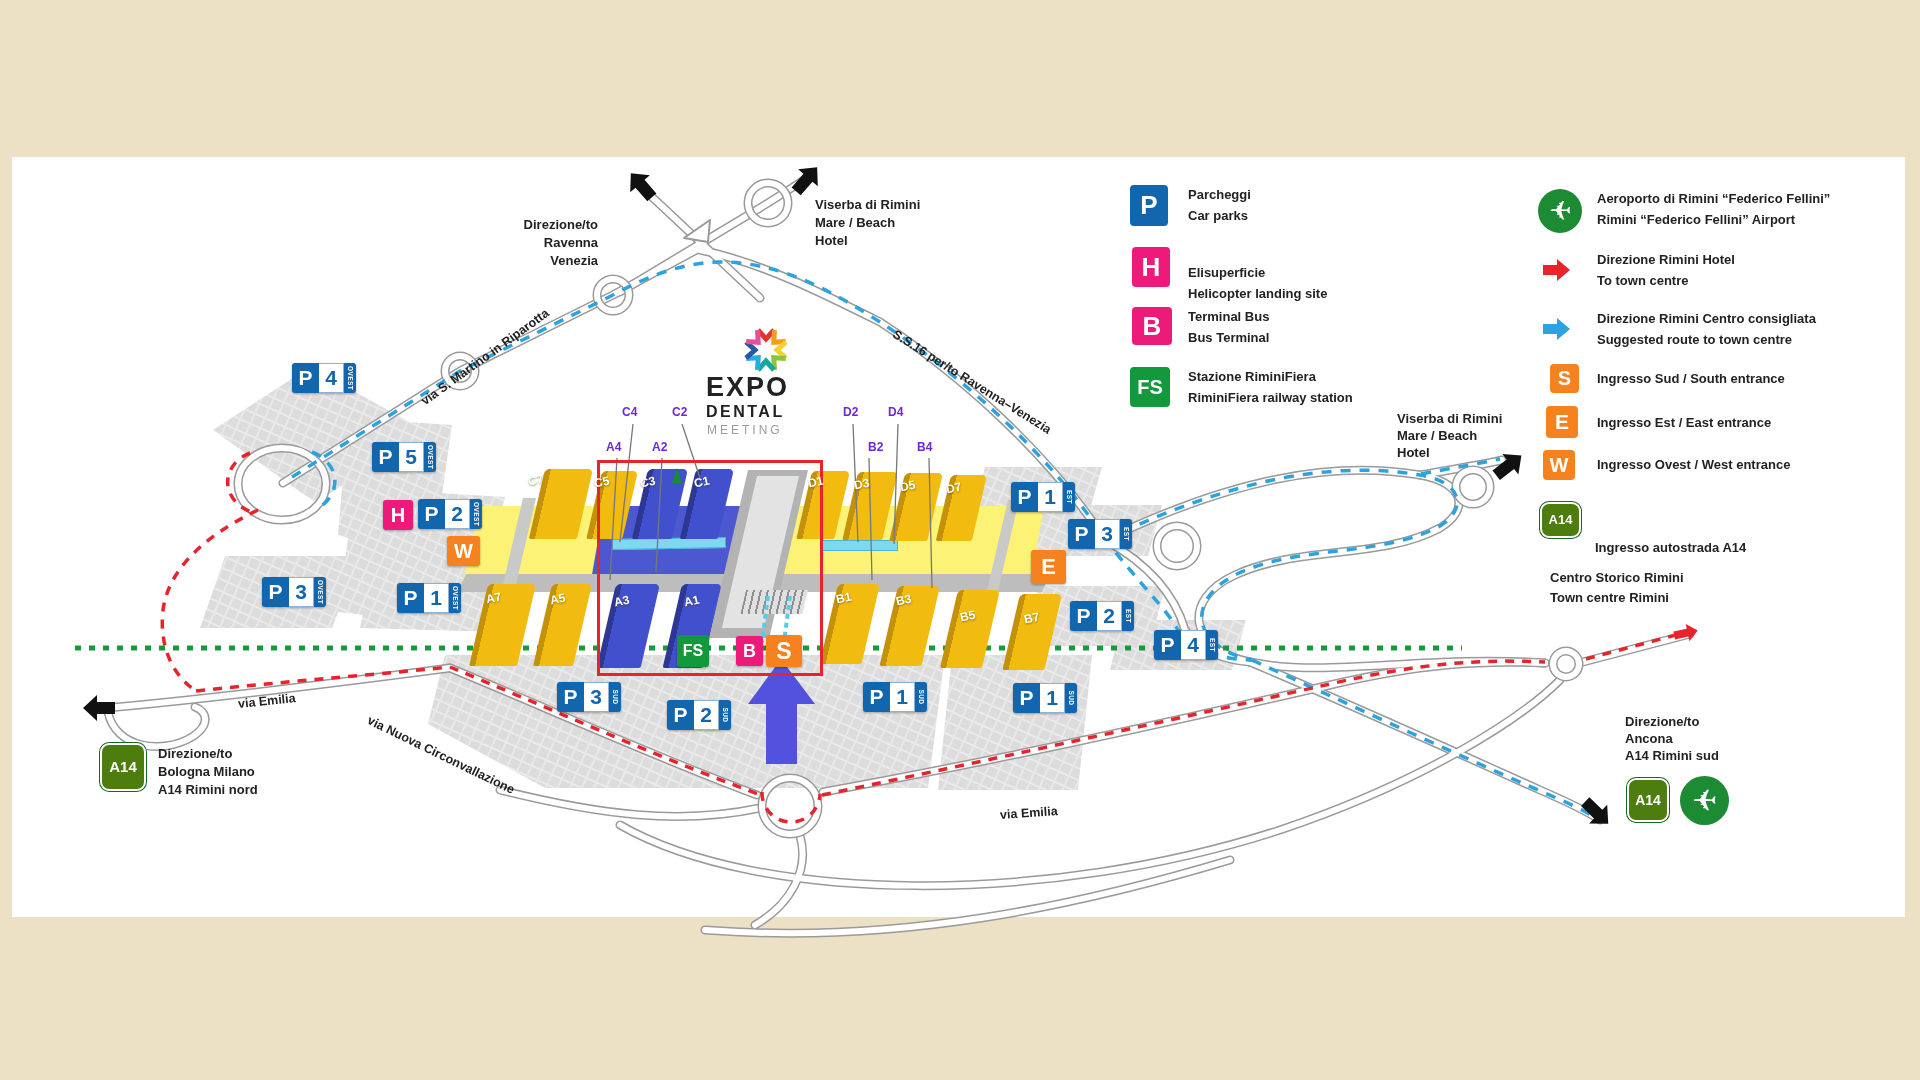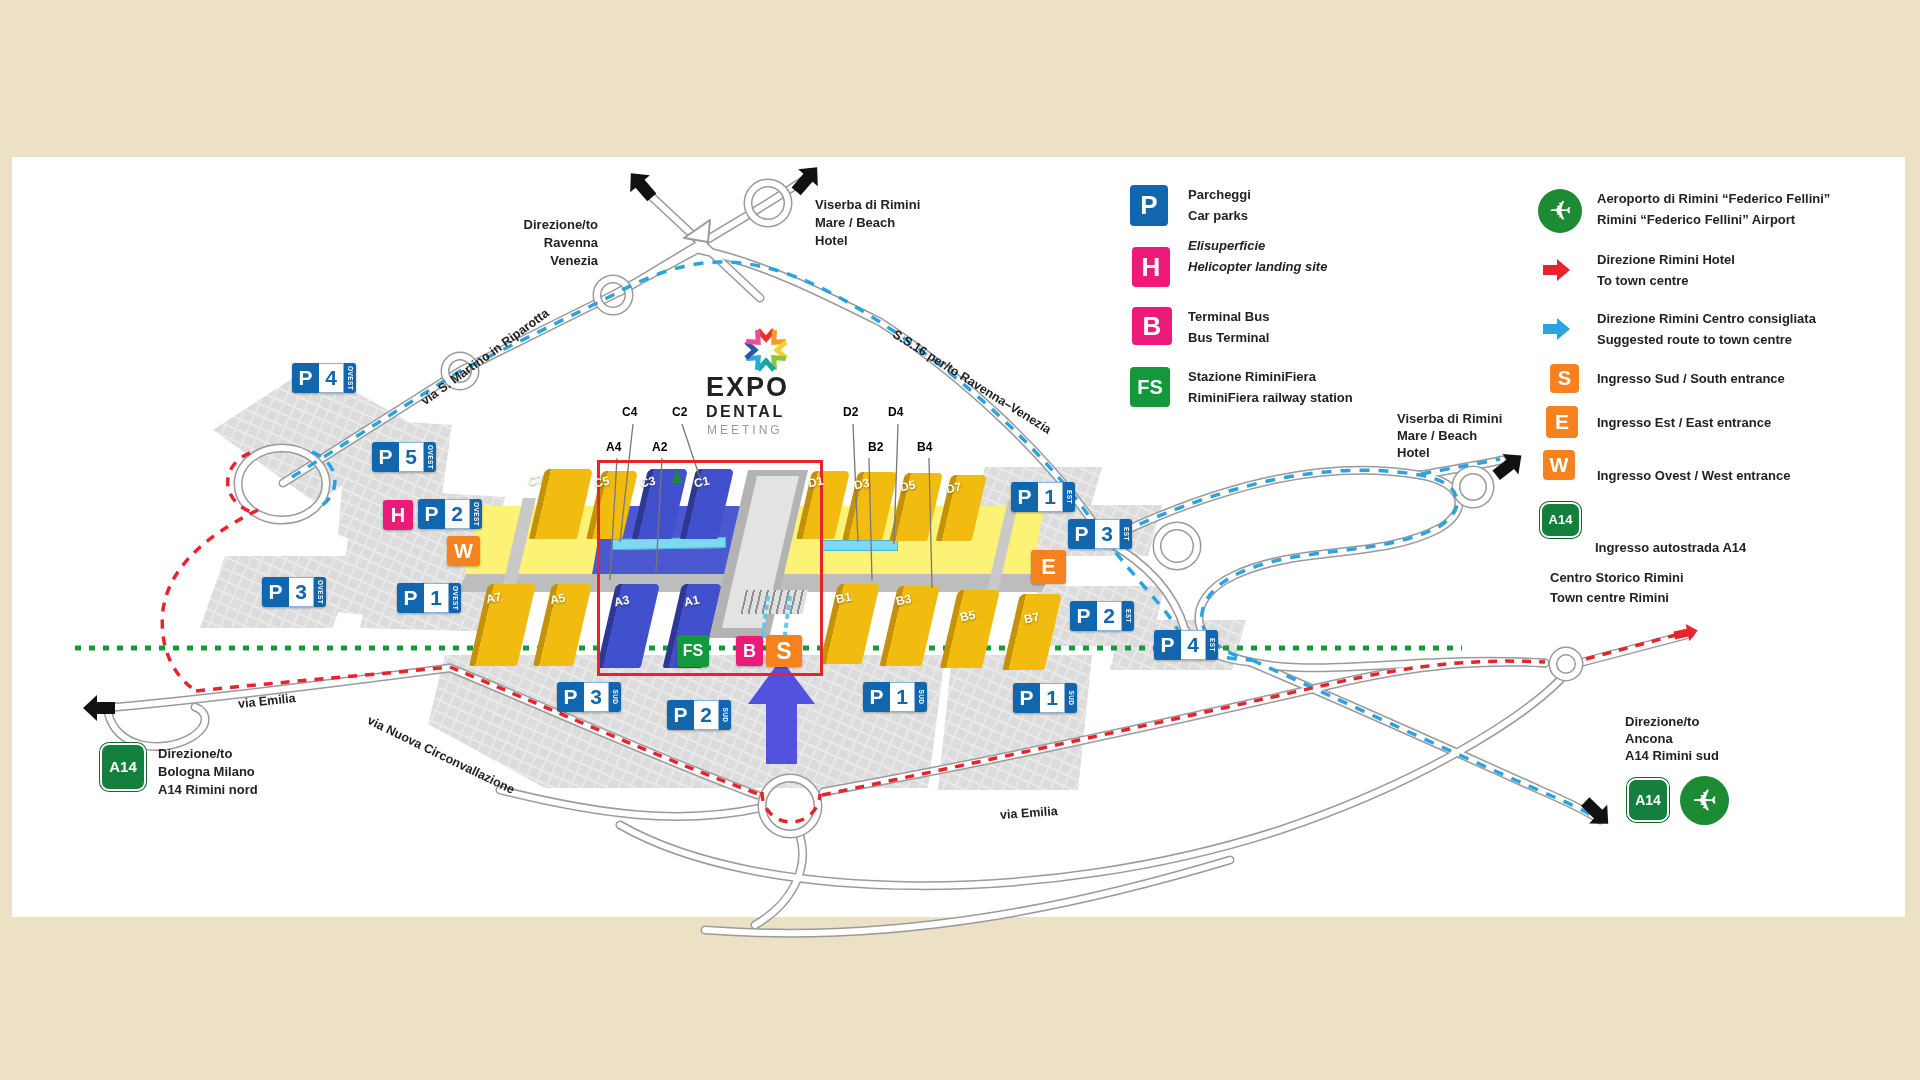--- a/index.html
+++ b/index.html
@@ -6,21 +6,21 @@
   .page{position:relative;width:1920px;height:1080px;background:#ede1c5;overflow:hidden;
         font-family:"Liberation Sans",sans-serif;}
   .panel{position:absolute;left:12px;top:157px;width:1893px;height:760px;background:#ffffff;}
   svg.layer{position:absolute;left:0;top:0;}
   .shape{position:absolute;inset:0;}
   
   .lbl{position:absolute;font:700 13px/18px "Liberation Sans",sans-serif;color:#222;white-space:nowrap;}
   .lbl.r{text-align:right;}
   .roadlbl{position:absolute;font:700 12.5px/14px "Liberation Sans",sans-serif;color:#222;
            white-space:nowrap;transform-origin:center;}
-  .callout{position:absolute;font:700 12px/12px "Liberation Sans",sans-serif;color:#000000;}
+  .callout{position:absolute;font:700 12px/12px "Liberation Sans",sans-serif;color:#6d28d9;}
   .halllbl{position:absolute;font:700 12px/12px "Liberation Sans",sans-serif;color:#fff;
            text-shadow:0 1px 2px rgba(60,60,0,.55);transform:rotate(-12deg);}
   
   .hall{position:absolute;transform:skewX(-13deg);transform-origin:top left;border-radius:5px 5px 2px 2px;}
   .hall.y{background:linear-gradient(90deg,#c3920a 0 6px,#f2bb0f 6px);}
   .hall.b{background:linear-gradient(90deg,#2c3894 0 6px,#4150cc 6px);}
   .corridor{position:absolute;background:#c9c9c9;transform:skewX(-13deg);transform-origin:top left;}
   .cyan{position:absolute;height:9px;background:#7fd8f0;border:1px solid #4ab4d8;}
   .bld{position:absolute;transform:skewX(-13deg);transform-origin:top left;}
   .redrect{position:absolute;border:3px solid #e8232b;}
@@ -38,21 +38,21 @@
   
   .sq{position:absolute;color:#fff;font:700 20px/30px "Liberation Sans",sans-serif;text-align:center;
       width:30px;height:30px;border-radius:3px;filter:drop-shadow(0 1px 1px rgba(0,0,0,.3));}
   .sq.pink{background:#ec1a78;}
   .sq.orange{background:#f6821f;}
   .sq.green{background:#13983c;font-size:16px;}
   
   .lg-badge{position:absolute;color:#fff;text-align:center;border-radius:4px;
             font:700 26px/40px "Liberation Sans",sans-serif;}
   .lg-text{position:absolute;font:700 13px/21px "Liberation Sans",sans-serif;color:#222;white-space:nowrap;}
-  .shield{position:absolute;background:#15803d;border-radius:9px;color:#fff;text-align:center;
+  .shield{position:absolute;background:#4d7c0f;border-radius:9px;color:#fff;text-align:center;
           font:700 14px/34px "Liberation Sans",sans-serif;border:2px solid #fff;
           box-shadow:0 0 0 1px #156527;box-sizing:border-box;}
   .planecirc{position:absolute;background:#1d8a34;border-radius:50%;color:#fff;text-align:center;}
   .planecirc span{display:inline-block;transform:scaleX(-1);}
   
   .logo-expo{position:absolute;font:700 27px/27px "Liberation Sans",sans-serif;letter-spacing:2px;color:#222;}
   .logo-dental{position:absolute;font:700 16px/16px "Liberation Sans",sans-serif;letter-spacing:2.5px;color:#222;}
   .logo-meeting{position:absolute;font:400 12px/12px "Liberation Sans",sans-serif;letter-spacing:3px;color:#9a9a9a;}
   .title{position:absolute;left:0;width:1920px;top:992px;text-align:center;
          font:800 46px/52px "Liberation Sans",sans-serif;letter-spacing:.5px;color:#0d0d0d;}
@@ -410,21 +410,21 @@
   <div class="logo-expo" style="left:706px;top:374px;">EXPO</div>
   <div class="logo-dental" style="left:706px;top:404px;">DENTAL</div>
   <div class="logo-meeting" style="left:707px;top:424px;">MEETING</div>
 
   <div class="lg-badge" style="left:1130px;top:185px;width:38px;height:41px;line-height:41px;background:#1266ae;">P</div>
   <div class="lg-text" style="left:1188px;top:184px;">
     <div>Parcheggi</div>
       <div>Car parks</div>
   </div>
   <div class="lg-badge" style="left:1132px;top:247px;width:38px;height:40px;line-height:40px;background:#ec1a78;">H</div>
-  <div class="lg-text" style="left:1188px;top:235px;font-style:italic;">
+  <div class="lg-text" style="left:1188px;top:262px;">
     <div>Elisuperficie</div>
       <div>Helicopter landing site</div>
   </div>
   <div class="lg-badge" style="left:1132px;top:307px;width:40px;height:38px;line-height:38px;background:#ec1a78;">B</div>
   <div class="lg-text" style="left:1188px;top:306px;">
     <div>Terminal Bus</div>
       <div>Bus Terminal</div>
   </div>
   <div class="lg-badge" style="left:1130px;top:367px;width:40px;height:40px;line-height:40px;background:#13983c;font-size:20px;">FS</div>
   <div class="lg-text" style="left:1188px;top:366px;">
@@ -449,17 +449,17 @@
     </svg>
   <div class="lg-text" style="left:1597px;top:308px;">
     <div>Direzione Rimini Centro consigliata</div>
       <div>Suggested route to town centre</div>
   </div>
   <div class="lg-badge" style="left:1550px;top:364px;width:29px;height:29px;line-height:29px;background:#f6821f;font-size:20px;">S</div>
   <div class="lg-text" style="left:1597px;top:368px;">Ingresso Sud / South entrance</div>
   <div class="lg-badge" style="left:1546px;top:406px;width:32px;height:32px;line-height:32px;background:#f6821f;font-size:21px;">E</div>
   <div class="lg-text" style="left:1597px;top:412px;">Ingresso Est / East entrance</div>
   <div class="lg-badge" style="left:1543px;top:450px;width:32px;height:30px;line-height:30px;background:#f6821f;font-size:20px;">W</div>
-  <div class="lg-text" style="left:1597px;top:454px;margin-top:11px;">Ingresso Ovest / West entrance</div>
+  <div class="lg-text" style="left:1597px;top:454px;">Ingresso Ovest / West entrance</div>
   <div class="shield" style="left:1540px;top:502px;width:41px;height:36px;line-height:32px;font-size:13px;">A14</div>
   <div class="lg-text" style="left:1595px;top:537px;">Ingresso autostrada A14</div>
 
 </div>
 
 </body></html>

